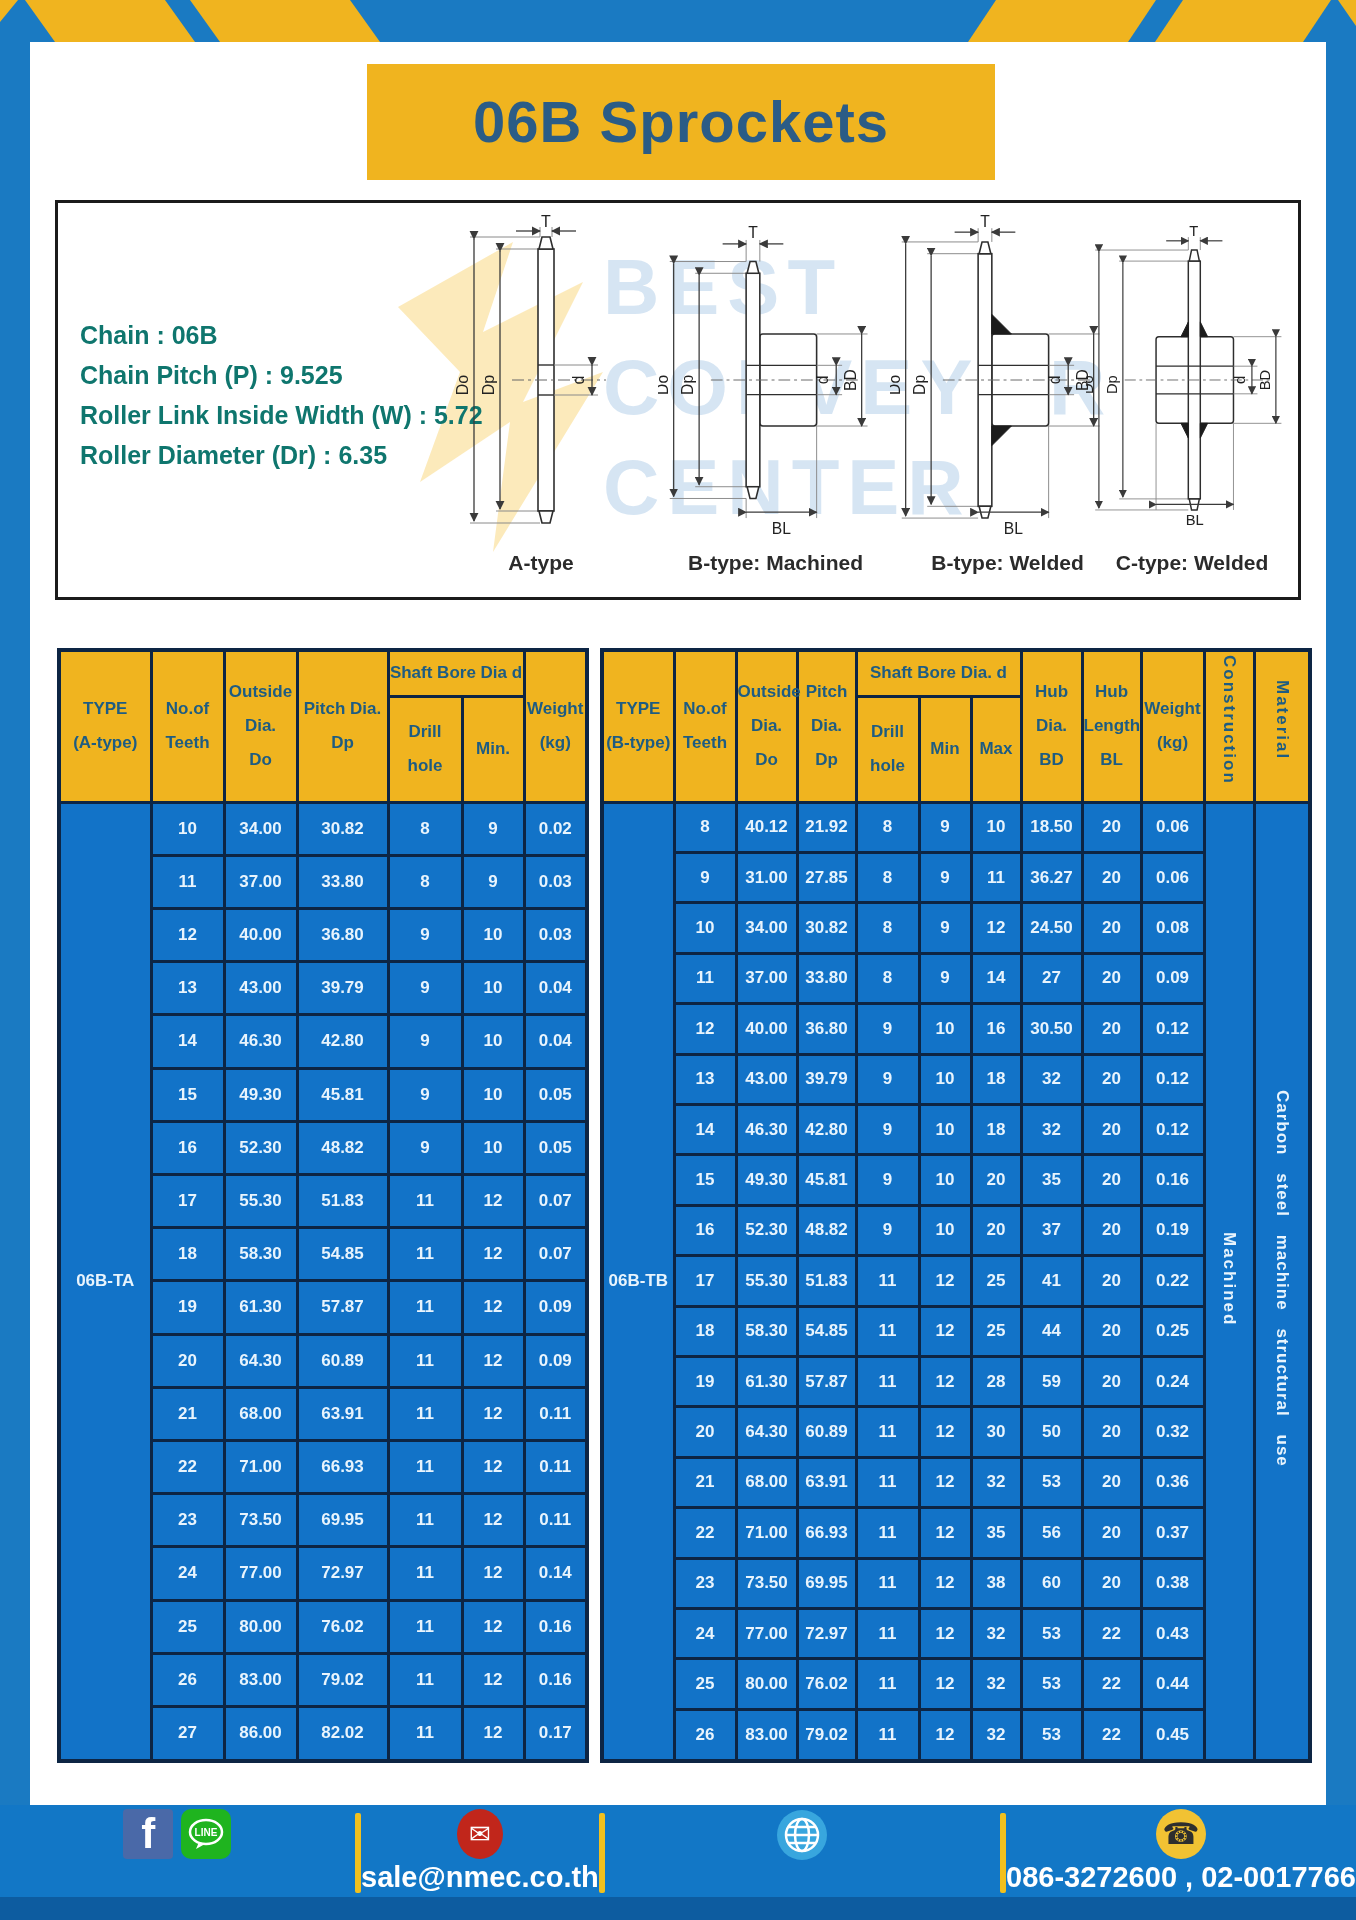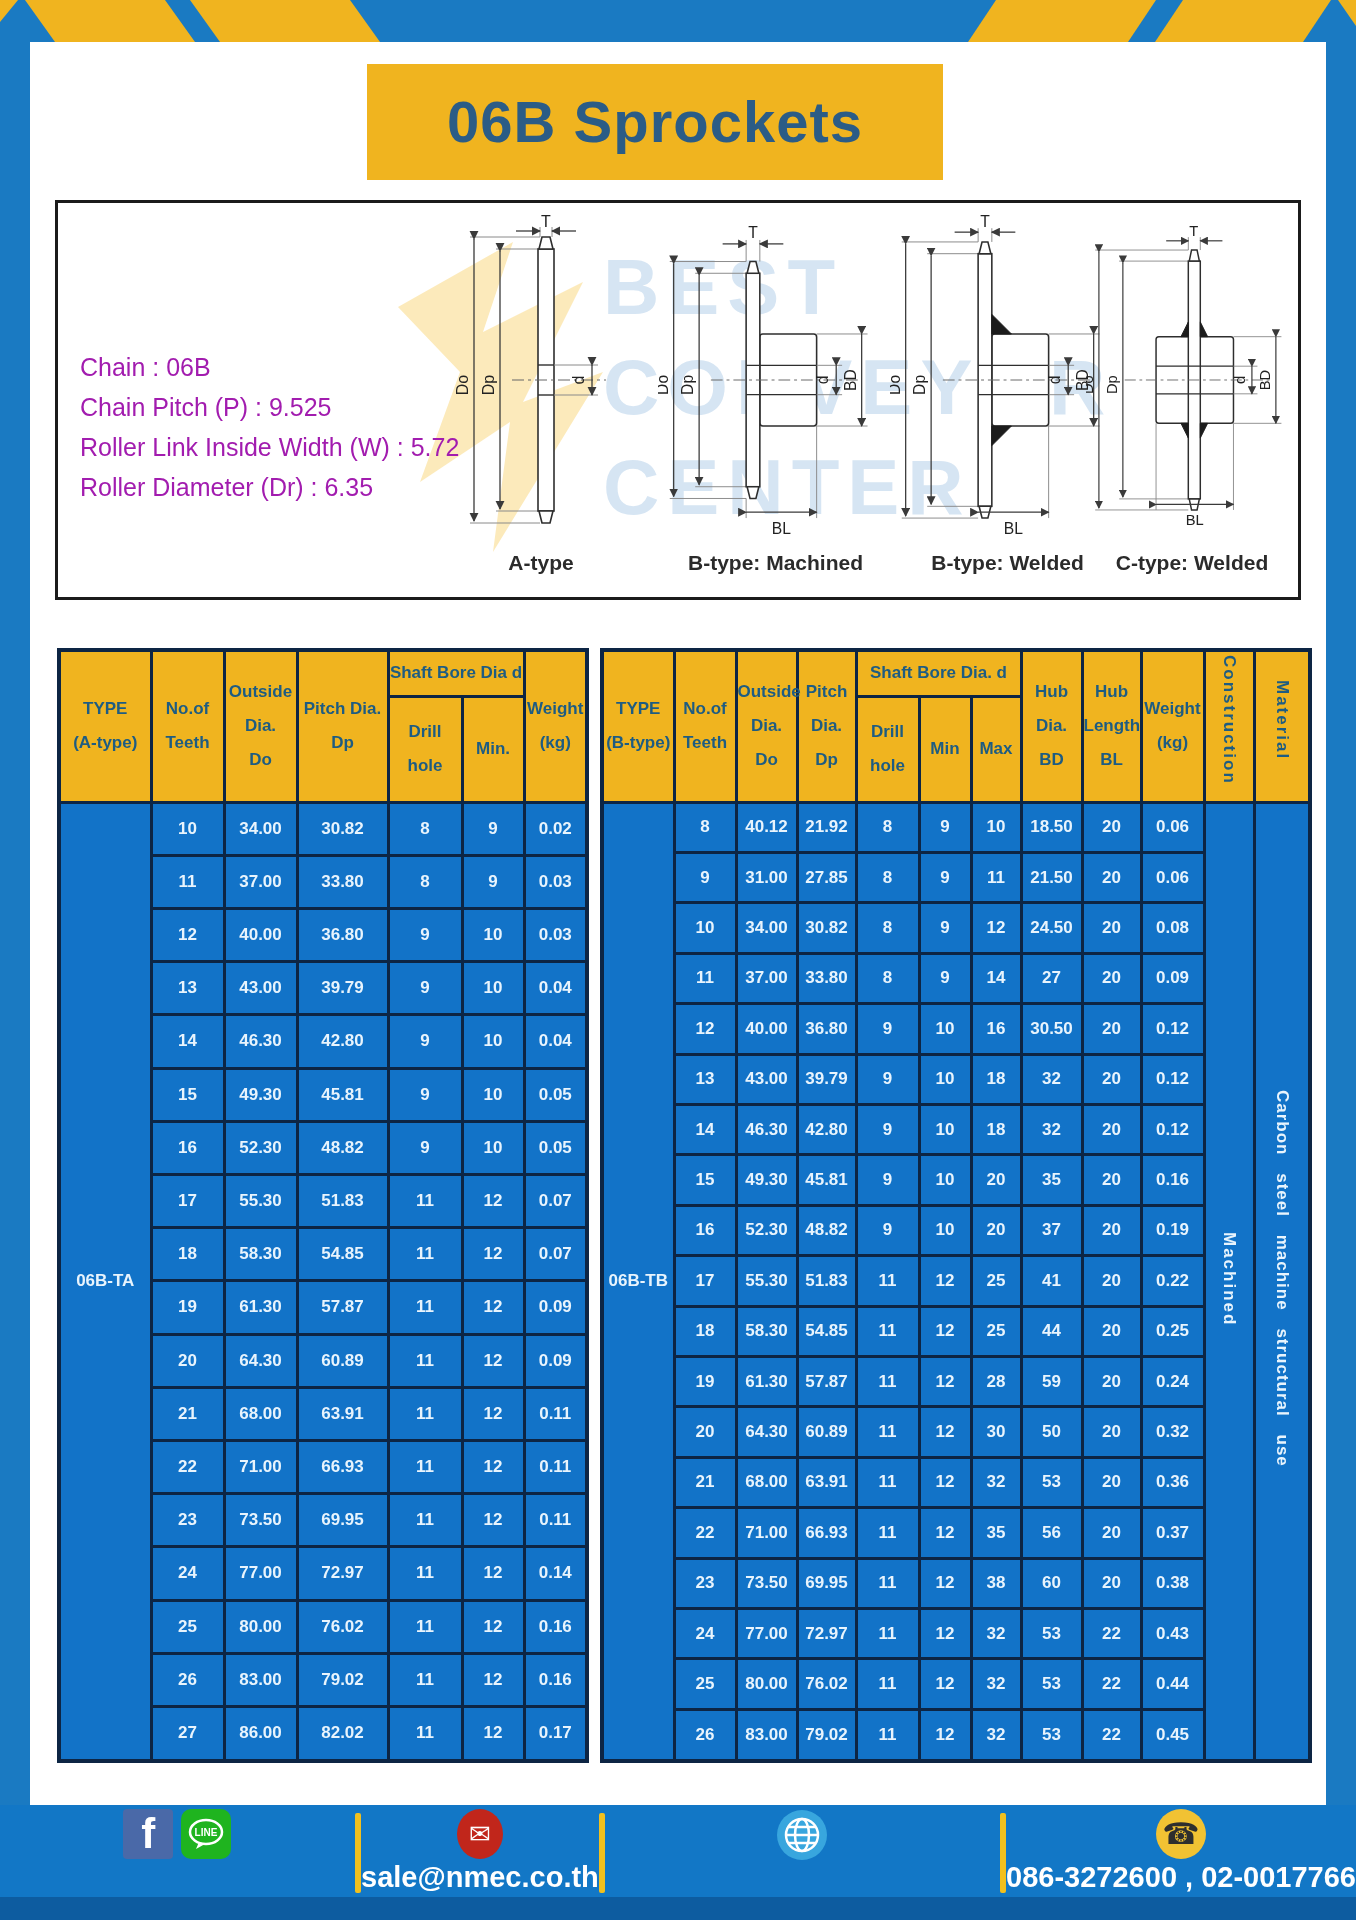--- a/index.html
+++ b/index.html
@@ -1,27 +1,27 @@
 <!DOCTYPE html>
 <html><head>
 <meta charset="utf-8">
 <style>
   html,body{margin:0;padding:0;}
   .page{position:relative;width:1356px;height:1920px;background:#1a7ac2;overflow:hidden;
         font-family:"Liberation Sans",sans-serif;}
   .topstripes{position:absolute;left:0;top:0;}
   .card{position:absolute;left:30px;top:42px;width:1296px;height:1763px;background:#ffffff;}
 
-  .title-banner{position:absolute;left:337px;top:22px;width:576px;height:116px;background:#f0b41f;
+  .title-banner{position:absolute;left:337px;top:22px;width:628px;height:116px;background:#f0b41f;
         color:#2b5c86;font-size:58px;font-weight:bold;text-align:center;line-height:116px;letter-spacing:1px;}
 
   .diagram-box{position:absolute;left:25px;top:158px;width:1246px;height:400px;border:3px solid #1b1b1b;
         background:#fff;box-sizing:border-box;overflow:hidden;}
-  .spec-block{position:absolute;left:22px;top:112px;width:420px;color:#a21caf;font-size:25px;
-        font-weight:normal;line-height:40px;margin-top:32px;}
+  .spec-block{position:absolute;left:22px;top:112px;width:420px;color:#0f766e;font-size:25px;
+        font-weight:bold;line-height:40px;}
   .wm-shape{position:absolute;left:300px;top:14px;pointer-events:none;}
   .wm-text{position:absolute;left:545px;top:34px;font-size:78px;font-weight:bold;letter-spacing:8px;
         line-height:100px;color:rgba(130,175,220,0.33);pointer-events:none;white-space:nowrap;}
   .figure{position:absolute;text-align:center;}
   .fig-label{font-size:21px;color:#2b2b2b;font-weight:bold;margin-top:2px;}
   .shape{fill:#ffffff;stroke:#2e2e2e;stroke-width:1.6;}
   .weld{fill:#1c1c1c;stroke:#1c1c1c;}
   .dim{stroke:#3a3a3a;stroke-width:1.3;fill:none;}
   .ext{stroke:#8a8a8a;stroke-width:1;}
   .cl{stroke:#666;stroke-width:1;stroke-dasharray:12 4 3 4;}
@@ -492,21 +492,21 @@
             <td rowspan="19" class=""><span class="vtx ">Machined</span></td>
             <td rowspan="19" class=""><span class="vtx material-span">Carbon steel machine structural use</span></td>
           </tr>
           <tr>
             <td>9</td>
             <td>31.00</td>
             <td>27.85</td>
             <td>8</td>
             <td>9</td>
             <td>11</td>
-            <td>21.50</td>
+            <td>36.27</td>
             <td>20</td>
             <td>0.06</td>
           </tr>
           <tr>
             <td>10</td>
             <td>34.00</td>
             <td>30.82</td>
             <td>8</td>
             <td>9</td>
             <td>12</td>

